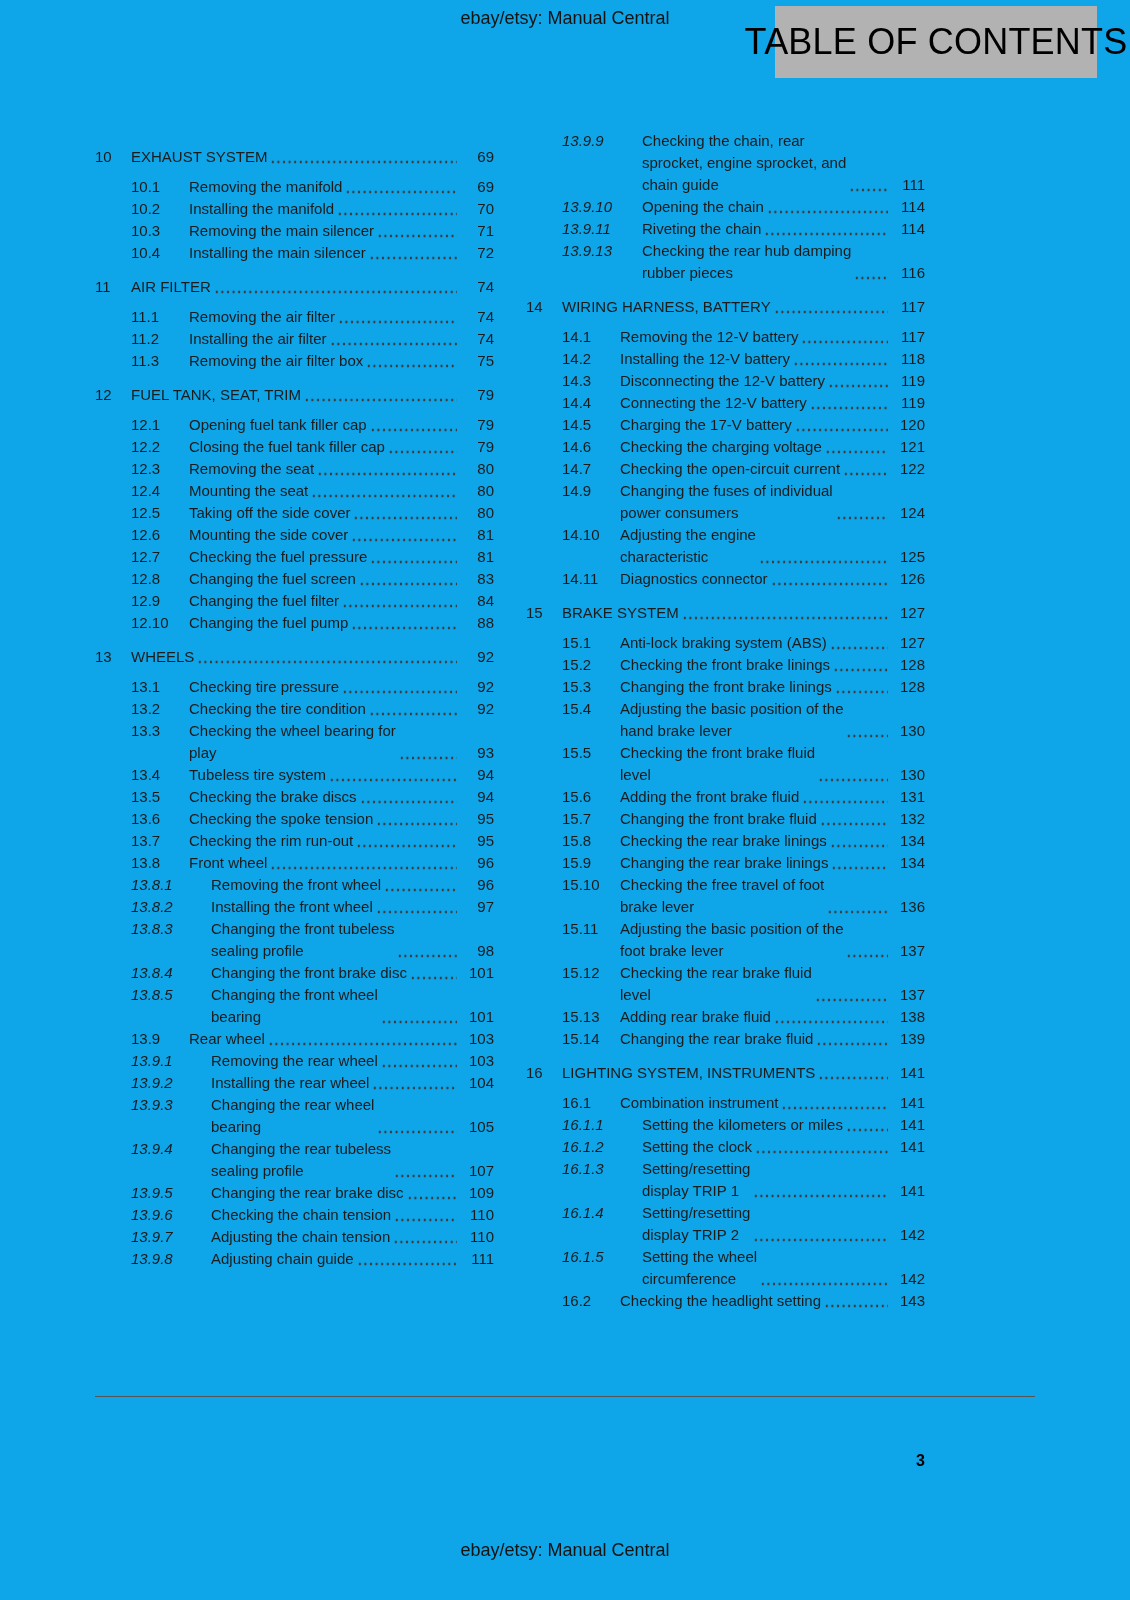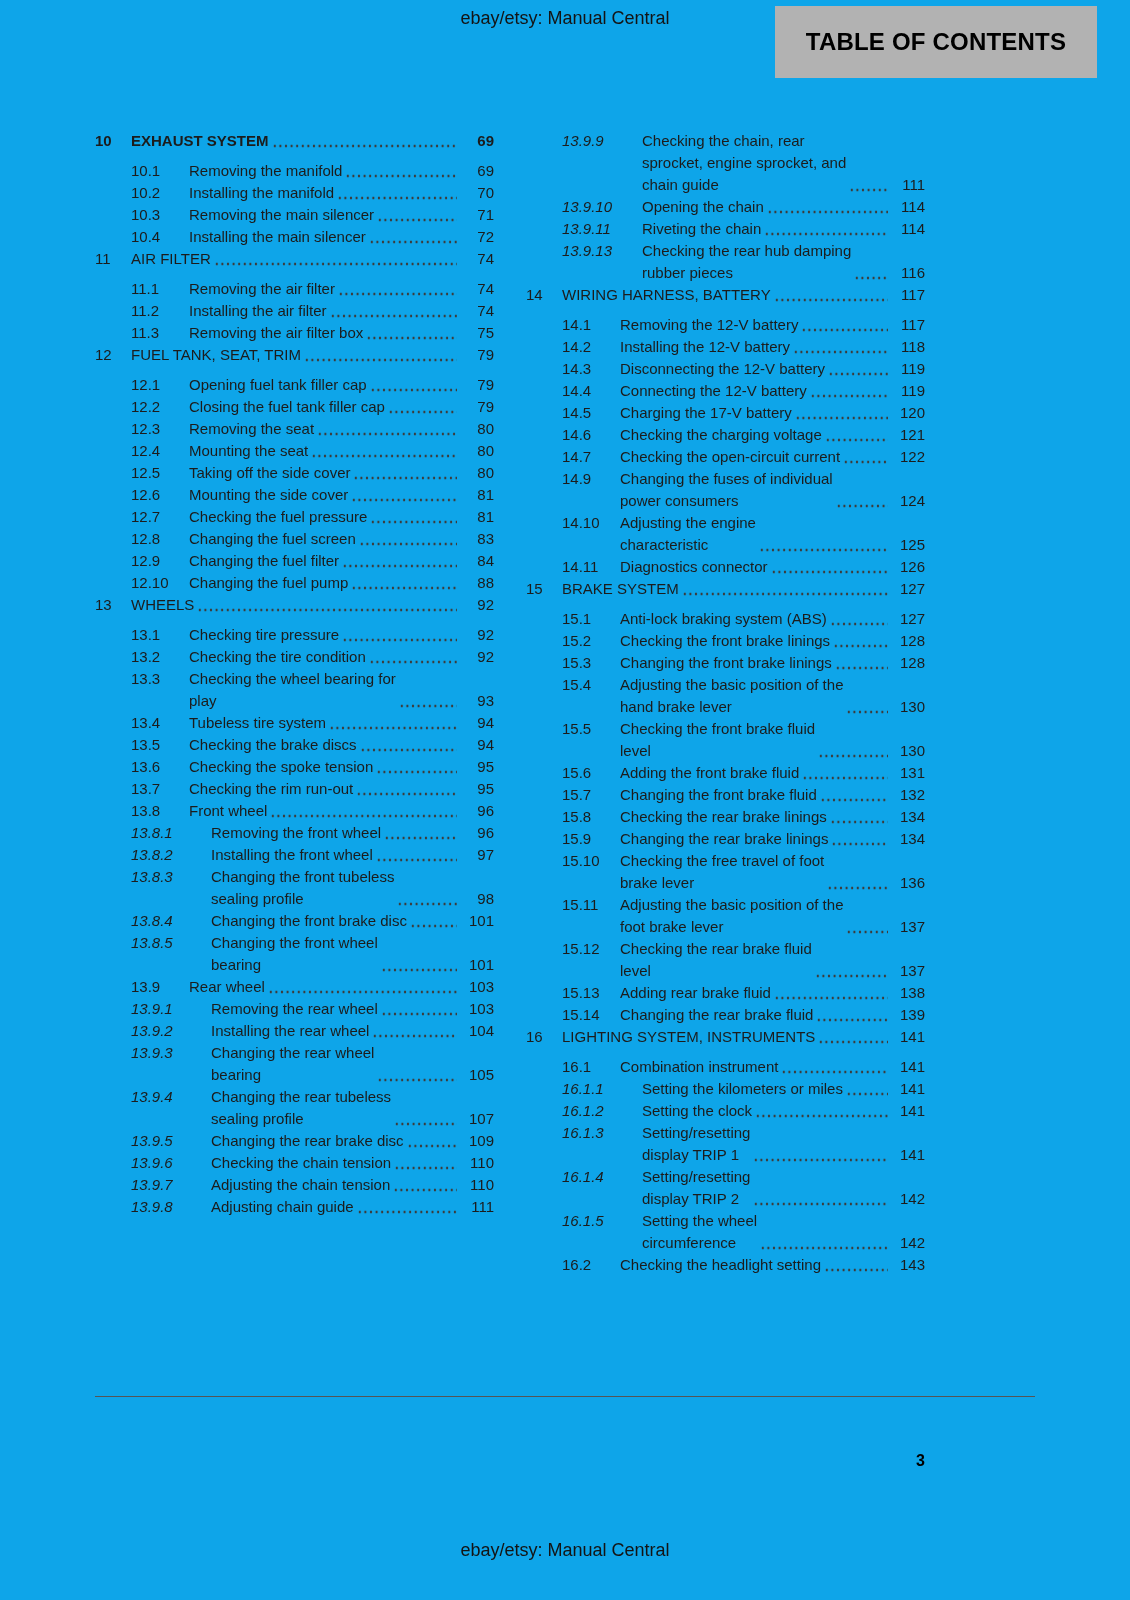--- a/index.html
+++ b/index.html
@@ -16,40 +16,40 @@
     position: absolute; top: 8px; left: 0; width: 100%;
     text-align: center; font-size: 18px; color: #141414;
   }
   .banner {
     position: absolute; top: 6px; right: 33px;
     width: 322px; height: 72px;
     display: flex; align-items: center; justify-content: center;
     background: #b2b2b2;
   }
   .banner-title {
-    font-size: 24px; font-weight: 700; color: #000000; letter-spacing: 0.2px;
+    font-size: 36px; font-weight: 400; color: #000000; letter-spacing: 0.2px;
     white-space: nowrap;
   }
   .toc {
     position: absolute; top: 130px; left: 95px; width: 830px;
     display: grid; grid-template-columns: 1fr 1fr; column-gap: 32px;
     align-items: start;
   }
   .toc-col { min-width: 0; }
   .row {
     display: flex;
     font-size: 15px;
     line-height: 22px;
   }
   .row .num { flex: 0 0 58px; }
   .row.level-0 .num { flex: 0 0 36px; }
   .row.level-2 .num { flex: 0 0 80px; font-style: italic; }
   .row.level-1, .row.level-2 { padding-left: 36px; }
-  .row.level-0 { margin-bottom: 8px; }
-  .row.level-0:first-child { margin-top: 0; font-weight: bold; }
+  .row.level-0 { margin-top: 12px; margin-bottom: 8px; }
+  .row.level-0:first-child { margin-top: 16px; }
   .row .text { flex: 0 1 auto; white-space: pre-line; min-width: 0; }
   .row .dots {
     flex: 1 1 14px; min-width: 14px;
     align-self: flex-end; height: 22px;
     margin: 0 3px;
     background-image: radial-gradient(circle, #3c3c3c 1.15px, rgba(0,0,0,0) 1.45px);
     background-size: 5.6px 5.6px;
     background-repeat: repeat-x;
     background-position: 0 13px;
   }

